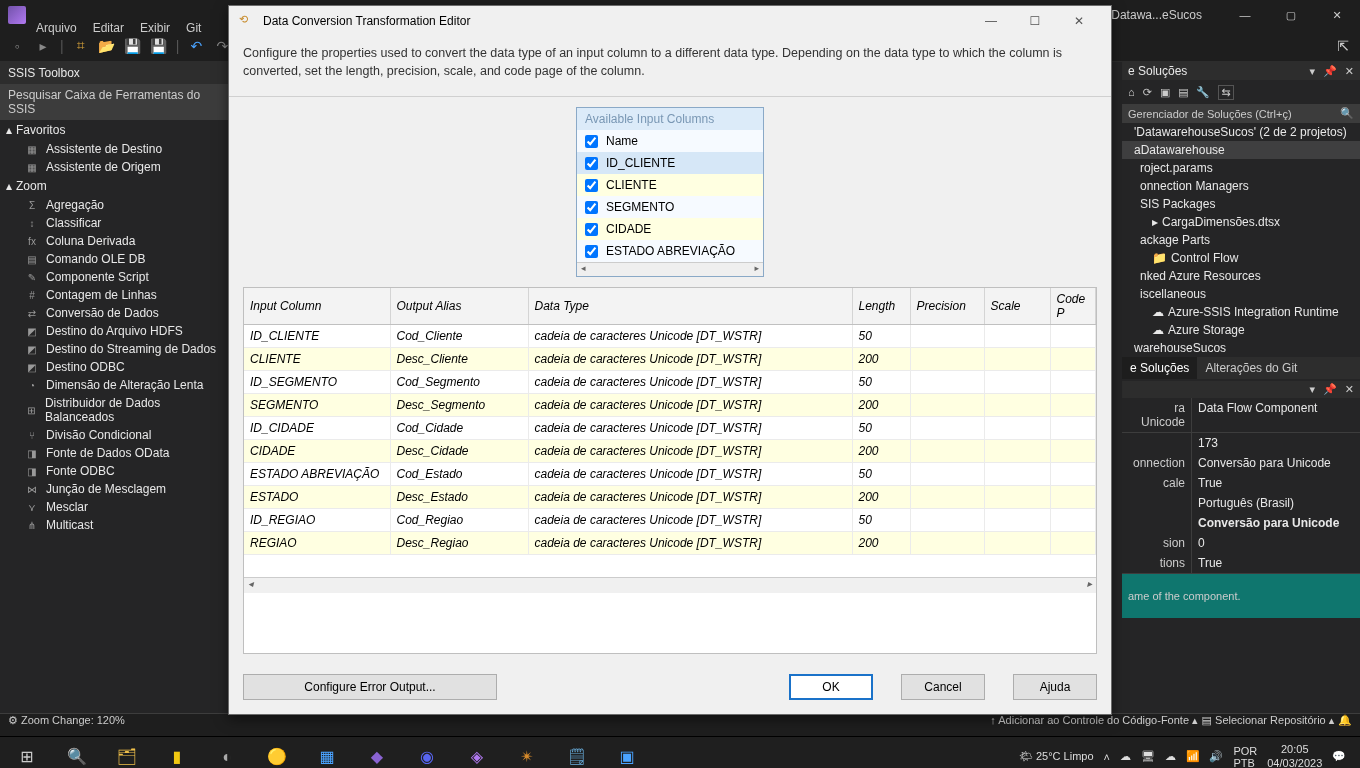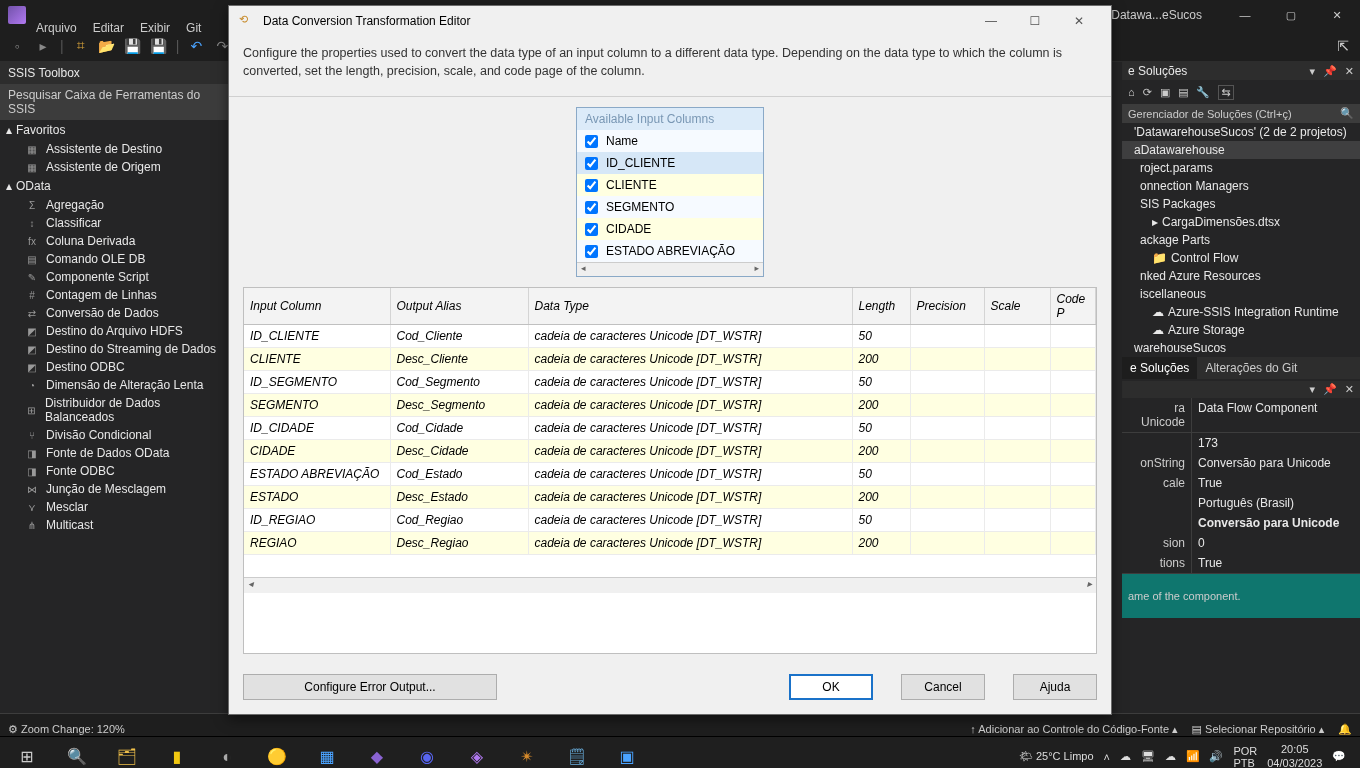--- a/index.html
+++ b/index.html
@@ -47,22 +47,22 @@
 .tabsrow { background:#2d2d2d; display:flex; font-size:12px; }
 .tabsrow div { padding:4px 8px; }
 .tabsrow .act { background:#1e1e1e; color:#fff; }
 .propgrid { border-top:1px solid #3d3d3d; }
 .propcat { display:flex; font-size:12px; }
 .propcat .a { width:70px; padding:3px 6px; color:#ccc; border-right:1px solid #3d3d3d;text-align:right; }
 .propcat .b { flex:1; padding:3px 6px; color:#e8e8e8; }
 .propname { padding:16px 6px; font-size:11px; color:#ccc; border-top:1px solid #3d3d3d; background:#0f766e; }
 
 
-.status { height:23px; background:#1e1e1e; border-top:1px solid #3d3d3d; display:flex; align-items:flex-end; padding:0 8px; font-size:11px; color:#ccc; justify-content:space-between; }
-.status .r { display:flex; align-items:center; gap:14px; }
+.status { height:23px; background:#1e1e1e; border-top:1px solid #3d3d3d; display:flex; align-items:flex-start; padding:0 8px; font-size:11px; color:#ccc; justify-content:space-between; }
+.status .r { display:flex; align-items:center; gap:4px; }
 .taskbar { height:40px; background:#1f1f1f; display:flex; align-items:center; padding:0 4px; gap:4px; border-top:1px solid #000; }
 .taskbar .ti { width:46px; height:38px; display:flex; align-items:center; justify-content:center; font-size:16px; }
 .taskbar .spacer { flex:1; }
 .taskbar .tray { display:flex; align-items:center; gap:10px; font-size:11px; color:#ddd; padding-right:10px; }
 .taskbar .clock { text-align:center; line-height:1.2; }
 
 
 .dialog { position:absolute; top:5px; left:228px; width:884px; height:710px; background:#f0f0f0; color:#000; border:1px solid #6b6b6b; display:flex; flex-direction:column; font-size:12px; box-shadow:0 4px 12px rgba(0,0,0,.5); }
 .dialog .dtitle { height:30px; display:flex; align-items:center; padding:0 10px; background:#f0f0f0; }
 .dialog .dtitle .dicon { width:16px; height:16px; margin-right:8px; font-size:11px; color:#c78b2b; }
@@ -135,21 +135,21 @@
     <div class="search">Pesquisar Caixa de Ferramentas do SSIS</div>
     <div class="section">▴ <span>Favoritos</span></div>
     <div class="item">
         <span class="icn">▦</span>
         <span>Assistente de Destino</span>
       </div>
     <div class="item">
         <span class="icn">▦</span>
         <span>Assistente de Origem</span>
       </div>
-    <div class="section">▴ <span>OData</span></div>
+    <div class="section">▴ <span>Zoom</span></div>
     <div class="item">
         <span class="icn">Σ</span>
         <span>Agregação</span>
       </div>
     <div class="item">
         <span class="icn">↕</span>
         <span>Classificar</span>
       </div>
     <div class="item">
         <span class="icn">fx</span>
@@ -283,21 +283,21 @@
     <div class="propcat">
       <span class="a">ra Unicode</span>
         <span class="b">Data Flow Component</span>
     </div>
     <div class="propgrid">
       <div class="propcat">
           <span class="a"></span>
           <span class="b">173</span>
         </div>
       <div class="propcat">
-          <span class="a">onString</span>
+          <span class="a">onnection</span>
           <span class="b">Conversão para Unicode</span>
         </div>
       <div class="propcat">
           <span class="a">cale</span>
           <span class="b">True</span>
         </div>
       <div class="propcat">
           <span class="a"></span>
           <span class="b">Português (Brasil)</span>
         </div>

